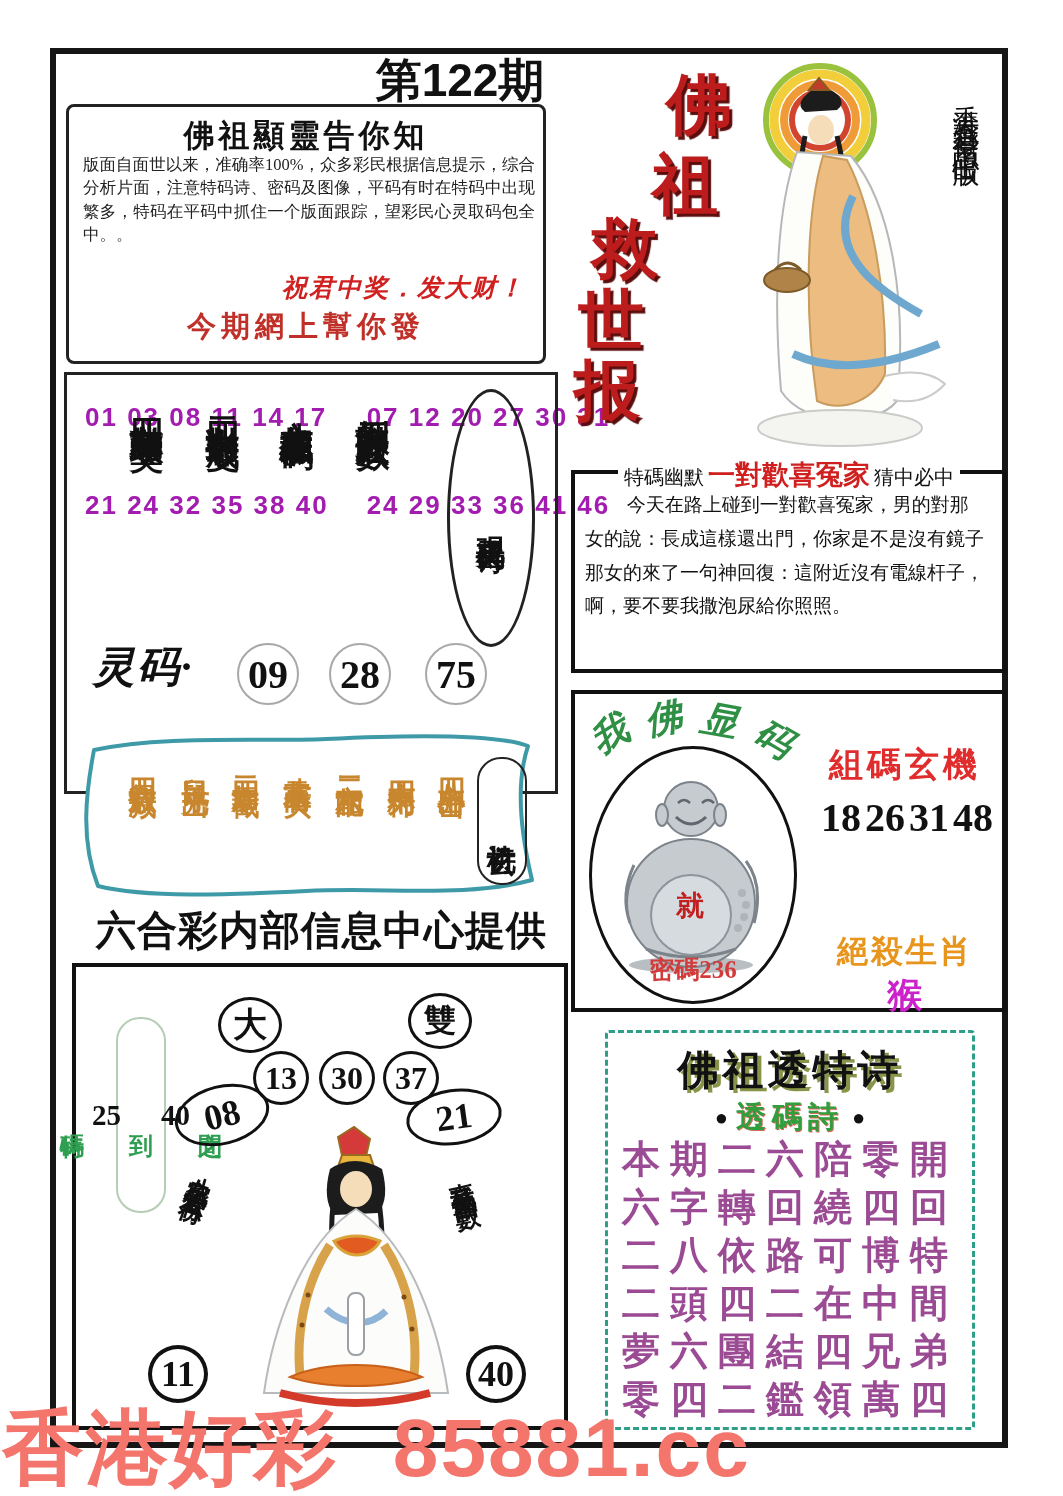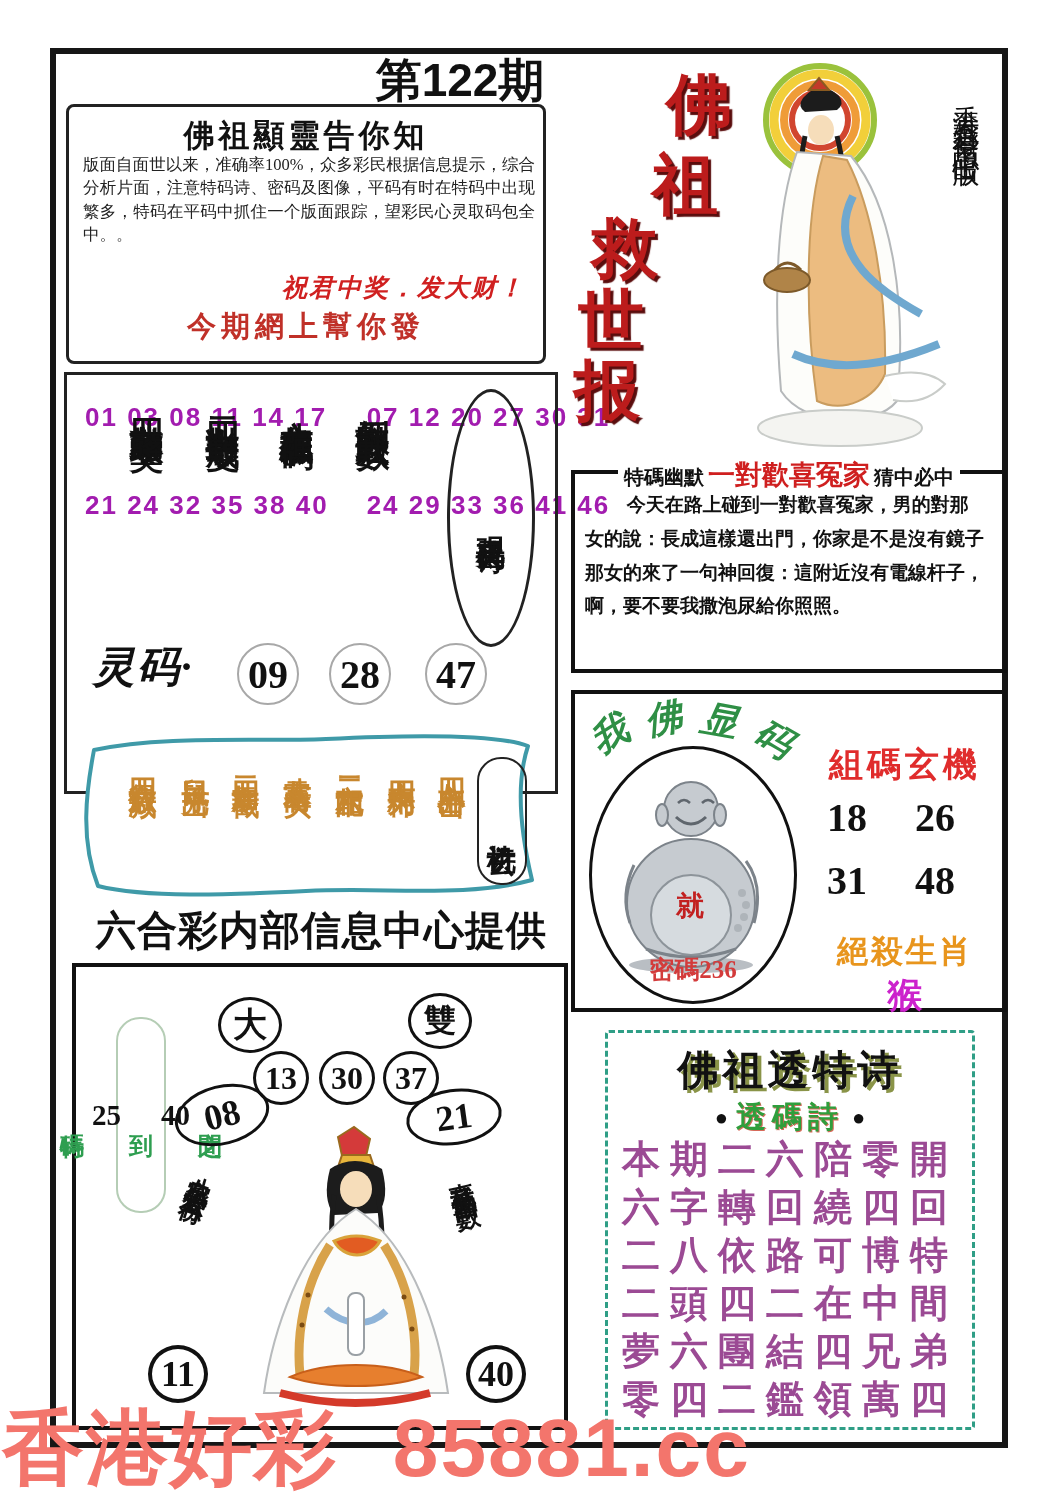--- a/index.html
+++ b/index.html
@@ -41,34 +41,34 @@
   .provider{left:96px;top:903px;width:452px;font-size:40px;font-weight:bold;letter-spacing:1px;}
 
   
   .mast-char{font-size:66px;font-weight:800;color:#bc1c1c;text-shadow:3px 3px 1px #5a0d0d;line-height:1;}
   .publisher{left:948px;top:84px;height:380px;font-size:27px;letter-spacing:5px;font-weight:500;}
 
   
   .humor-box{left:571px;top:470px;width:436px;height:203px;border:4px solid #111;box-sizing:border-box;}
   .humor-head{top:-17px;left:50%;transform:translateX(-50%);background:#fff;white-space:nowrap;padding:0 6px;
               display:flex;align-items:baseline;gap:4px;}
-  .hh-side{font-size:20px;font-weight:bold;}
+  .hh-side{font-size:20px;font-weight:normal;}
   .hh-red{font-size:27px;font-weight:800;color:#cf1f1f;}
-  .humor-body{left:10px;top:14px;width:410px;font-size:19px;line-height:1.78;font-weight:bold;}
+  .humor-body{left:10px;top:14px;width:410px;font-size:19px;line-height:1.78;}
   .humor-body .ln{white-space:nowrap;}
   .humor-body .ln:first-child{text-indent:2.2em;}
 
   
   .buddha-box{left:571px;top:690px;width:436px;height:322px;border:4px solid #111;box-sizing:border-box;}
   .arc-ch{font-size:37px;font-weight:bold;font-style:italic;color:#2f8f45;}
   .bd-oval{left:14px;top:52px;width:202px;height:252px;border:3px solid #111;border-radius:50%;}
   .belly-ch{left:84px;top:138px;font-size:28px;font-weight:bold;color:#c22020;}
   .secret{left:0;top:204px;width:100%;text-align:center;font-size:25px;font-weight:bold;color:#d33b3b;}
   .zuma-title{left:232px;top:48px;width:196px;text-align:center;font-size:34px;font-weight:800;color:#e02c2c;letter-spacing:4px;}
-  .zuma-grid{left:228px;top:100px;width:176px;display:grid;grid-template-columns:1fr 1fr;row-gap:16px;
+  .zuma-grid{left:244px;top:100px;width:176px;display:grid;grid-template-columns:1fr 1fr 1fr 1fr;row-gap:16px;
              font-size:40px;font-weight:bold;text-align:center;}
   .jue-title{left:232px;top:236px;width:196px;text-align:center;font-size:32px;font-weight:800;color:#e8951d;letter-spacing:2px;}
   .zodiac{left:232px;top:278px;width:196px;text-align:center;font-size:35px;font-weight:800;color:#cc22cc;}
 
   
   .toute-box{left:605px;top:1030px;width:370px;height:400px;border:3px dashed #2f9e86;border-radius:4px;box-sizing:border-box;}
   .toute-title{left:0;top:10px;width:100%;text-align:center;font-size:41px;font-weight:800;
                text-shadow:4px 3px 0 #8a9448;letter-spacing:4px;}
   .toute-sub{left:0;top:64px;width:100%;text-align:center;display:flex;justify-content:center;align-items:center;gap:8px;}
   .toute-sub .dot{font-size:22px;color:#111;}
@@ -118,21 +118,21 @@
     <div class="abs v lm-col" style="left:56px">四八帶動取頭獎</div>
     <div class="abs v lm-col" style="left:132px">二四對半却成雙</div>
     <div class="abs v lm-col" style="left:206px">六八相乘低四碼</div>
     <div class="abs v lm-col" style="left:282px">倒數二六取旺數</div>
     <div class="abs lm-oval">
       <span class="v">观音灵码诗</span>
     </div>
     <div class="abs lm-label">灵码·</div>
     <div class="abs circ lm-circ" style="left:170px">09</div>
     <div class="abs circ lm-circ" style="left:262px">28</div>
-    <div class="abs circ lm-circ" style="left:358px">47</div>
+    <div class="abs circ lm-circ" style="left:358px">75</div>
   </div>
 
   <div class="abs xj-banner">
     <svg width="490" height="176" viewBox="0 0 490 176">
       <path d="M28,20 C100,5 190,12 260,9 C340,5 430,4 462,16 C450,52 454,100 466,150
                C400,168 320,157 240,161 C160,165 80,168 32,156 C14,110 20,62 28,20 Z" fill="#ffffff" stroke="#3f9aa8" stroke-width="4" stroke-linejoin="round"></path>
     </svg>
     <div class="abs v xj-col" style="left:57px">四六得数减</div>
     <div class="abs v xj-col" style="left:110px">鼠目寸光出</div>
     <div class="abs v xj-col" style="left:160px">二四加零截</div>

